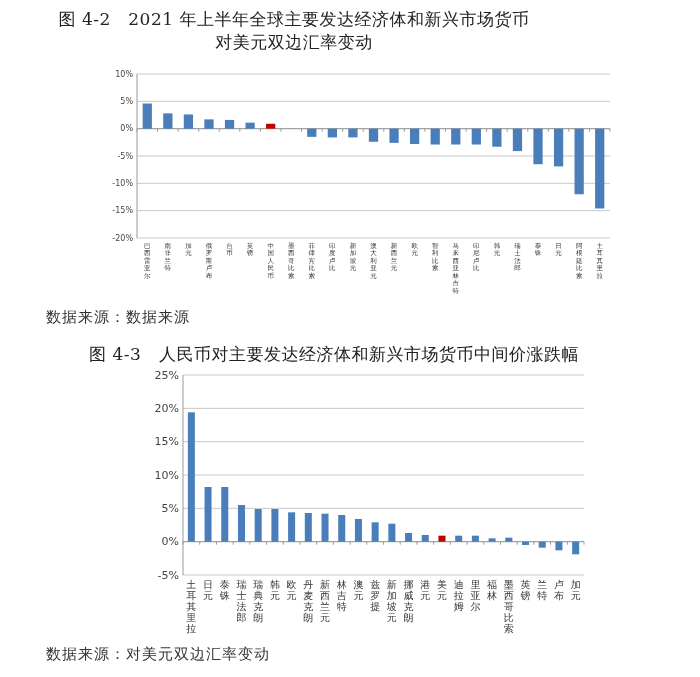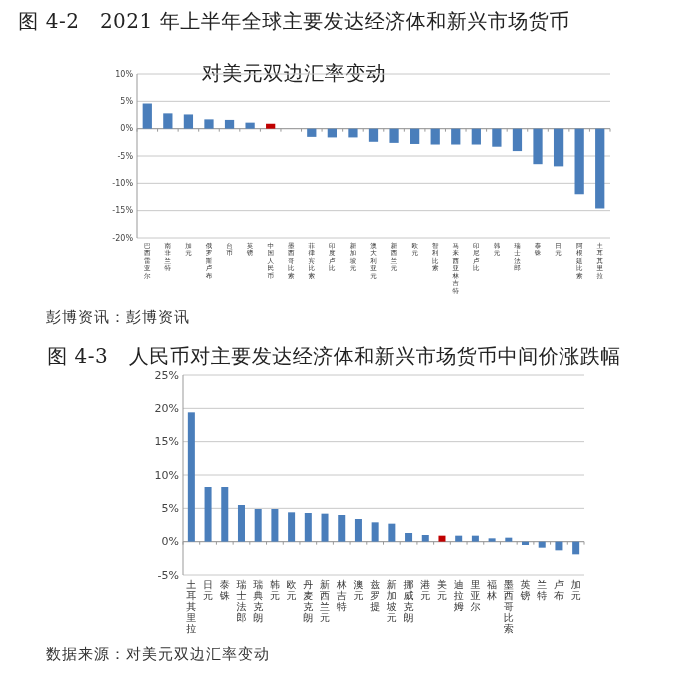--- a/index.html
+++ b/index.html
@@ -1,29 +1,29 @@
 <!DOCTYPE html>
 <html><head>
 <meta charset="utf-8">
 <style>
   html, body { margin: 0; padding: 0; background: #ffffff; }
   body { width: 700px; height: 677px; position: relative; overflow: hidden;
          font-family: "DejaVu Serif", "Liberation Serif", serif; color: #222; }
   .title { position: absolute; left: 0; width: 588px; text-align: center;
-           font-size: 20px; letter-spacing: 0.5px; }
+           font-size: 17px; letter-spacing: 0.5px; }
   .source { position: absolute; left: 46px; font-size: 15px; letter-spacing: 1px; color: #333;
             font-family: "DejaVu Sans", "Liberation Sans", sans-serif; }
   svg text { font-family: "DejaVu Sans", "Liberation Sans", sans-serif; }
   .chart { position: absolute; }
 </style>
 </head>
 <body>
 
 <div class="title" style="top:8px;">图 4-2　2021 年上半年全球主要发达经济体和新兴市场货币</div>
-<div class="title" style="top:60px;">对美元双边汇率变动</div>
+<div class="title" style="top:31px;">对美元双边汇率变动</div>
 
 <svg class="chart" id="chart1" style="left:0;top:60px;" width="700" height="240" xmlns="http://www.w3.org/2000/svg">
     <line x1="137" x2="610" y1="14" y2="14" stroke="#c8c8c8" stroke-width="1"></line>
     <text x="133" y="16.666666666666668" text-anchor="end" font-size="8" fill="#444">10%</text>
     <line x1="137" x2="610" y1="41.33333333333333" y2="41.33333333333333" stroke="#c8c8c8" stroke-width="1"></line>
     <text x="133" y="43.99999999999999" text-anchor="end" font-size="8" fill="#444">5%</text>
     <line x1="137" x2="610" y1="68.66666666666666" y2="68.66666666666666" stroke="#c8c8c8" stroke-width="1"></line>
     <text x="133" y="71.33333333333333" text-anchor="end" font-size="8" fill="#444">0%</text>
     <line x1="137" x2="610" y1="96" y2="96" stroke="#c8c8c8" stroke-width="1"></line>
     <text x="133" y="98.66666666666667" text-anchor="end" font-size="8" fill="#444">-5%</text>
@@ -100,21 +100,21 @@
     <rect x="533.3945652173912" y="68.66666666666666" width="9.254347826086956" height="35.533333333333346" fill="#4a7ebb"></rect>
     <text font-size="6.5" fill="#333" text-anchor="middle"><tspan x="538.0217391304348" y="187.5">泰</tspan><tspan x="538.0217391304348" y="195">铢</tspan></text>
     <rect x="553.9597826086956" y="68.66666666666666" width="9.254347826086956" height="37.72" fill="#4a7ebb"></rect>
     <text font-size="6.5" fill="#333" text-anchor="middle"><tspan x="558.5869565217391" y="187.5">日</tspan><tspan x="558.5869565217391" y="195">元</tspan></text>
     <rect x="574.525" y="68.66666666666666" width="9.254347826086956" height="65.6" fill="#4a7ebb"></rect>
     <text font-size="6.5" fill="#333" text-anchor="middle"><tspan x="579.1521739130435" y="187.5">阿</tspan><tspan x="579.1521739130435" y="195">根</tspan><tspan x="579.1521739130435" y="202.5">廷</tspan><tspan x="579.1521739130435" y="210">比</tspan><tspan x="579.1521739130435" y="217.5">索</tspan></text>
     <rect x="595.0902173913042" y="68.66666666666666" width="9.254347826086956" height="79.81333333333336" fill="#4a7ebb"></rect>
     <text font-size="6.5" fill="#333" text-anchor="middle"><tspan x="599.7173913043478" y="187.5">土</tspan><tspan x="599.7173913043478" y="195">耳</tspan><tspan x="599.7173913043478" y="202.5">其</tspan><tspan x="599.7173913043478" y="210">里</tspan><tspan x="599.7173913043478" y="217.5">拉</tspan></text>
   </svg>
 
-<div class="source" style="top:308px;">彭博资讯：彭博资讯</div>
+<div class="source" style="top:308px;">数据来源：数据来源</div>
 
 <div class="title" style="top:343px;left:40px;">图 4-3　人民币对主要发达经济体和新兴市场货币中间价涨跌幅</div>
 
 <svg class="chart" id="chart2" style="left:0;top:362px;" width="700" height="272" xmlns="http://www.w3.org/2000/svg">
     <line x1="183" x2="584" y1="13" y2="13" stroke="#c8c8c8" stroke-width="1"></line>
     <text x="179" y="16.666666666666668" text-anchor="end" font-size="11" fill="#444">25%</text>
     <line x1="183" x2="584" y1="46.33333333333333" y2="46.33333333333333" stroke="#c8c8c8" stroke-width="1"></line>
     <text x="179" y="49.99999999999999" text-anchor="end" font-size="11" fill="#444">20%</text>
     <line x1="183" x2="584" y1="79.66666666666666" y2="79.66666666666666" stroke="#c8c8c8" stroke-width="1"></line>
     <text x="179" y="83.33333333333333" text-anchor="end" font-size="11" fill="#444">15%</text>

